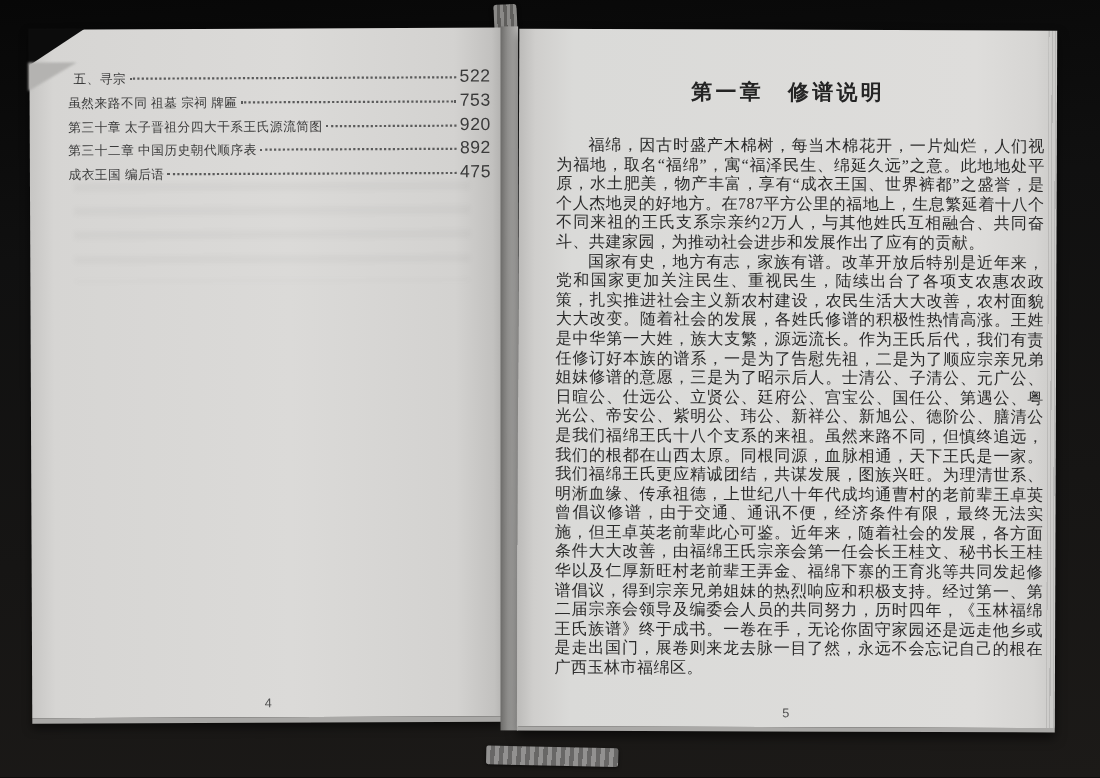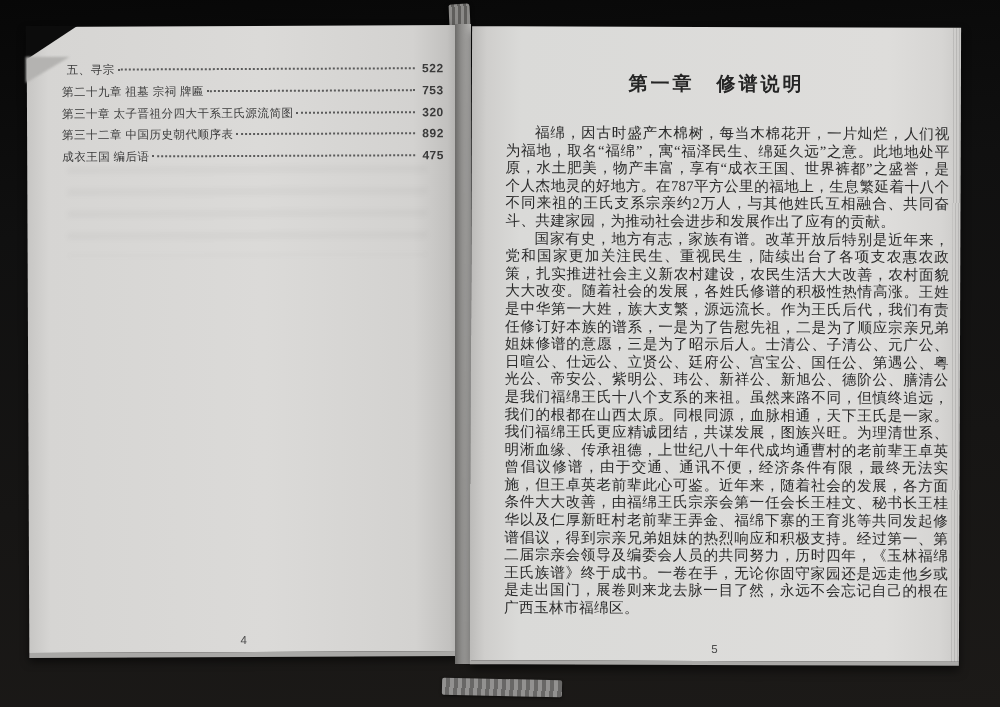--- a/index.html
+++ b/index.html
@@ -31,21 +31,21 @@
     filter:blur(2.5px);opacity:.28;
   }
   .toc{position:absolute;left:35px;top:36px;width:386px;color:#3a3a3a;}
   .toc-row{display:flex;align-items:baseline;height:21.8px;font-size:11.5px;letter-spacing:.5px;}
   .toc-row:first-child{padding-left:5px;}
   .toc-label{white-space:nowrap;}
   .toc-dots{
     flex:1 1 auto;margin:0 3px;position:relative;top:-3px;height:0;
     border-bottom:2px dotted #5a5a5a;
   }
-  .toc-page{width:30px;text-align:center;font-size:12px;font-family:"Liberation Sans","DejaVu Sans",sans-serif;font-weight:bold;}
+  .toc-page{width:30px;text-align:left;font-size:16px;font-family:"Liberation Sans","DejaVu Sans",sans-serif;}
   .page-num{
     position:absolute;bottom:6px;left:50%;transform:translateX(-50%);
     font-size:11.5px;color:#4c4c4c;
     font-family:"Liberation Sans","DejaVu Sans",sans-serif;
   }
   
   .gutter{
     position:absolute;left:455px;top:24px;width:16px;height:640px;
     background:linear-gradient(90deg,#6c6b69 0%,#8f8e8c 40%,#b7b6b4 100%);
   }
@@ -94,28 +94,28 @@
     <div class="corner-fold-light"></div>
     <div class="ghost-text"></div>
 
     <div class="toc">
       <div class="toc-row">
         <span class="toc-label">五、寻宗</span>
         <span class="toc-dots"></span>
         <span class="toc-page">522</span>
       </div>
       <div class="toc-row">
-        <span class="toc-label">第二十九章 祖墓 宗祠 牌匾</span>
+        <span class="toc-label">虽然来路不同 祖墓 宗祠 牌匾</span>
         <span class="toc-dots"></span>
         <span class="toc-page">753</span>
       </div>
       <div class="toc-row">
         <span class="toc-label">第三十章 太子晋祖分四大干系王氏源流简图</span>
         <span class="toc-dots"></span>
-        <span class="toc-page">320</span>
+        <span class="toc-page">920</span>
       </div>
       <div class="toc-row">
         <span class="toc-label">第三十二章 中国历史朝代顺序表</span>
         <span class="toc-dots"></span>
         <span class="toc-page">892</span>
       </div>
       <div class="toc-row">
         <span class="toc-label">成衣王国 编后语</span>
         <span class="toc-dots"></span>
         <span class="toc-page">475</span>

